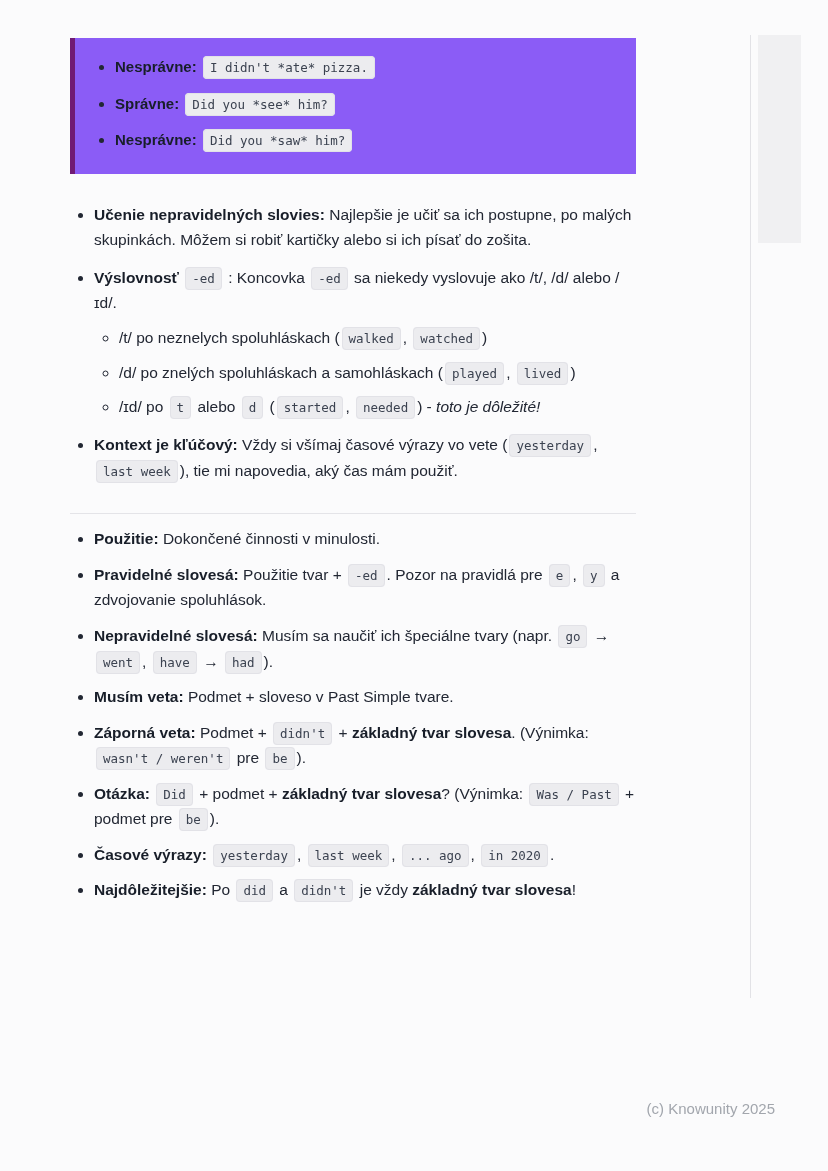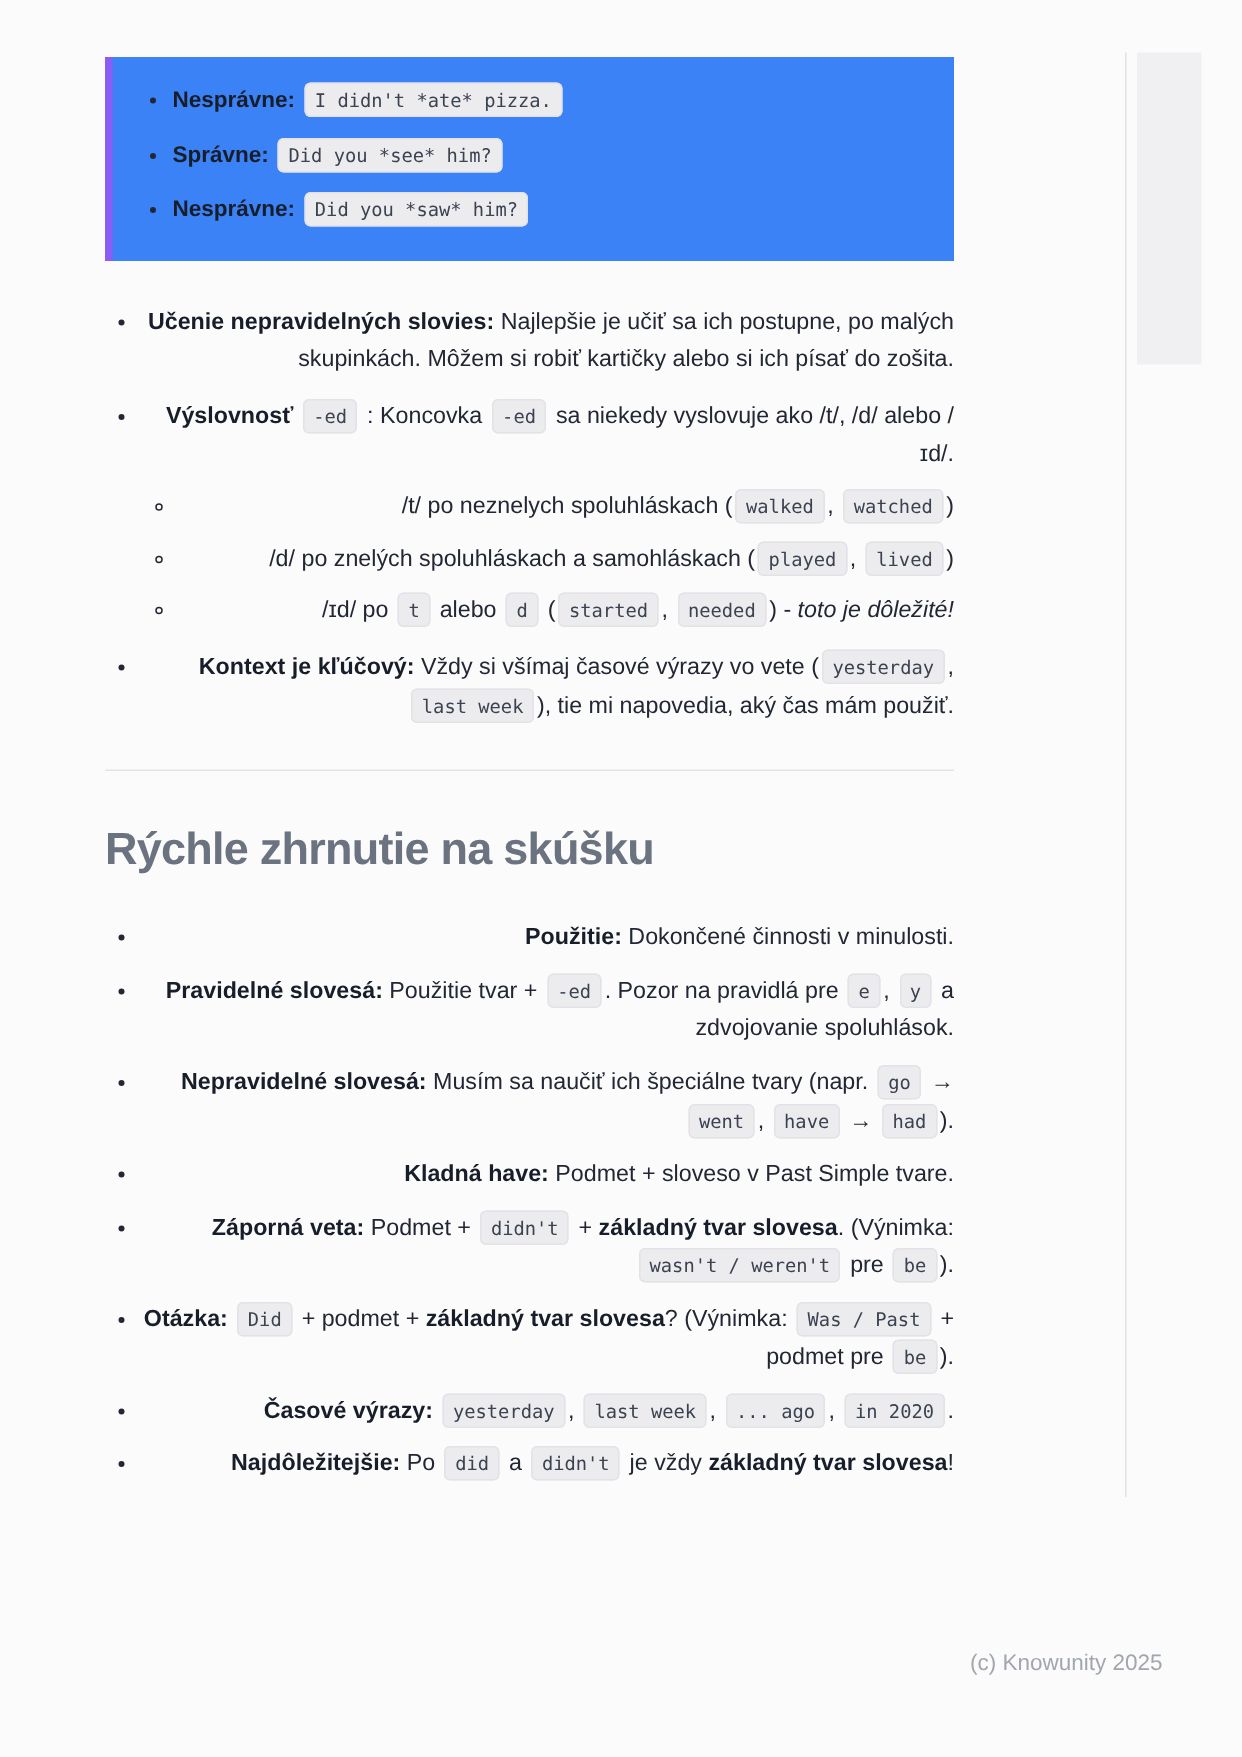--- a/index.html
+++ b/index.html
@@ -17,40 +17,39 @@
     color: #222733;
   }
   .content {
     position: absolute;
     left: 70px;
     top: 38px;
     width: 566px;
   }
   
   .bquote {
-    background: #3b82f6;
-    border-left: 5px solid #8b5cf6;
+    background: #8b5cf6;
+    border-left: 5px solid #701a75;
     padding: 6px 16px 8px 10px;
   }
   .bquote ul {
     list-style: disc;
     margin: 0;
     padding-left: 30px;
   }
   .bquote li {
     margin: 12px 0 14px;
     font-size: 15px;
     line-height: 1.5;
   }
   
   ul.mlist {
     list-style: disc;
     margin: 28px 0 0;
     padding-left: 24px;
-    text-align: right;
   }
   ul.mlist > li {
     margin: 0 0 12px;
     font-size: 15.5px;
     line-height: 1.65;
   }
   ul.sublist {
     list-style: circle;
     margin: 10px 0 4px;
     padding-left: 25px;
@@ -133,27 +132,26 @@
         <li><strong>Výslovnosť </strong><code class="chip">-ed</code><span> : Koncovka </span><code class="chip">-ed</code><span> sa niekedy vyslovuje ako /t/, /d/ alebo /ɪd/.</span><ul class="sublist">
             <li><span>/t/ po neznelych spoluhláskach (</span><code class="chip">walked</code><span>, </span><code class="chip">watched</code><span>)</span></li>
             <li><span>/d/ po znelých spoluhláskach a samohláskach (</span><code class="chip">played</code><span>, </span><code class="chip">lived</code><span>)</span></li>
             <li><span>/ɪd/ po </span><code class="chip">t</code><span> alebo </span><code class="chip">d</code><span> (</span><code class="chip">started</code><span>, </span><code class="chip">needed</code><span>) - </span><em>toto je dôležité!</em></li>
           </ul></li>
         <li><strong>Kontext je kľúčový: </strong><span>Vždy si všímaj časové výrazy vo vete (</span><code class="chip">yesterday</code><span>, </span><code class="chip">last week</code><span>), tie mi napovedia, aký čas mám použiť.</span></li>
       </ul>
 
     <hr class="rule">
 
-    <h2 class="section-heading">Rýchle zhrnutie na skúšku</h2>
 
     <ul class="mlist summary">
         <li><strong>Použitie: </strong><span>Dokončené činnosti v minulosti.</span></li>
         <li><strong>Pravidelné slovesá: </strong><span>Použitie tvar + </span><code class="chip">-ed</code><span>. Pozor na pravidlá pre </span><code class="chip">e</code><span>, </span><code class="chip">y</code><span> a zdvojovanie spoluhlások.</span></li>
         <li><strong>Nepravidelné slovesá: </strong><span>Musím sa naučiť ich špeciálne tvary (napr. </span><code class="chip">go</code><span> → </span><code class="chip">went</code><span>, </span><code class="chip">have</code><span> → </span><code class="chip">had</code><span>).</span></li>
-        <li><strong>Kladná have: </strong><span>Podmet + sloveso v Past Simple tvare.</span></li>
+        <li><strong>Musím veta: </strong><span>Podmet + sloveso v Past Simple tvare.</span></li>
         <li><strong>Záporná veta: </strong><span>Podmet + </span><code class="chip">didn't</code><span> + </span><strong>základný tvar slovesa</strong><span>. (Výnimka: </span><code class="chip">wasn't / weren't</code><span> pre </span><code class="chip">be</code><span>).</span></li>
         <li><strong>Otázka: </strong><code class="chip">Did</code><span> + podmet + </span><strong>základný tvar slovesa</strong><span>? (Výnimka: </span><code class="chip">Was / Past</code><span> + podmet pre </span><code class="chip">be</code><span>).</span></li>
         <li><strong>Časové výrazy: </strong><code class="chip">yesterday</code><span>, </span><code class="chip">last week</code><span>, </span><code class="chip">... ago</code><span>, </span><code class="chip">in 2020</code><span>.</span></li>
         <li><strong>Najdôležitejšie: </strong><span>Po </span><code class="chip">did</code><span> a </span><code class="chip">didn't</code><span> je vždy </span><strong>základný tvar slovesa</strong><span>!</span></li>
       </ul>
 
   </div>
 
   <div class="right-divider"></div>
   <div class="side-thumb"></div>

